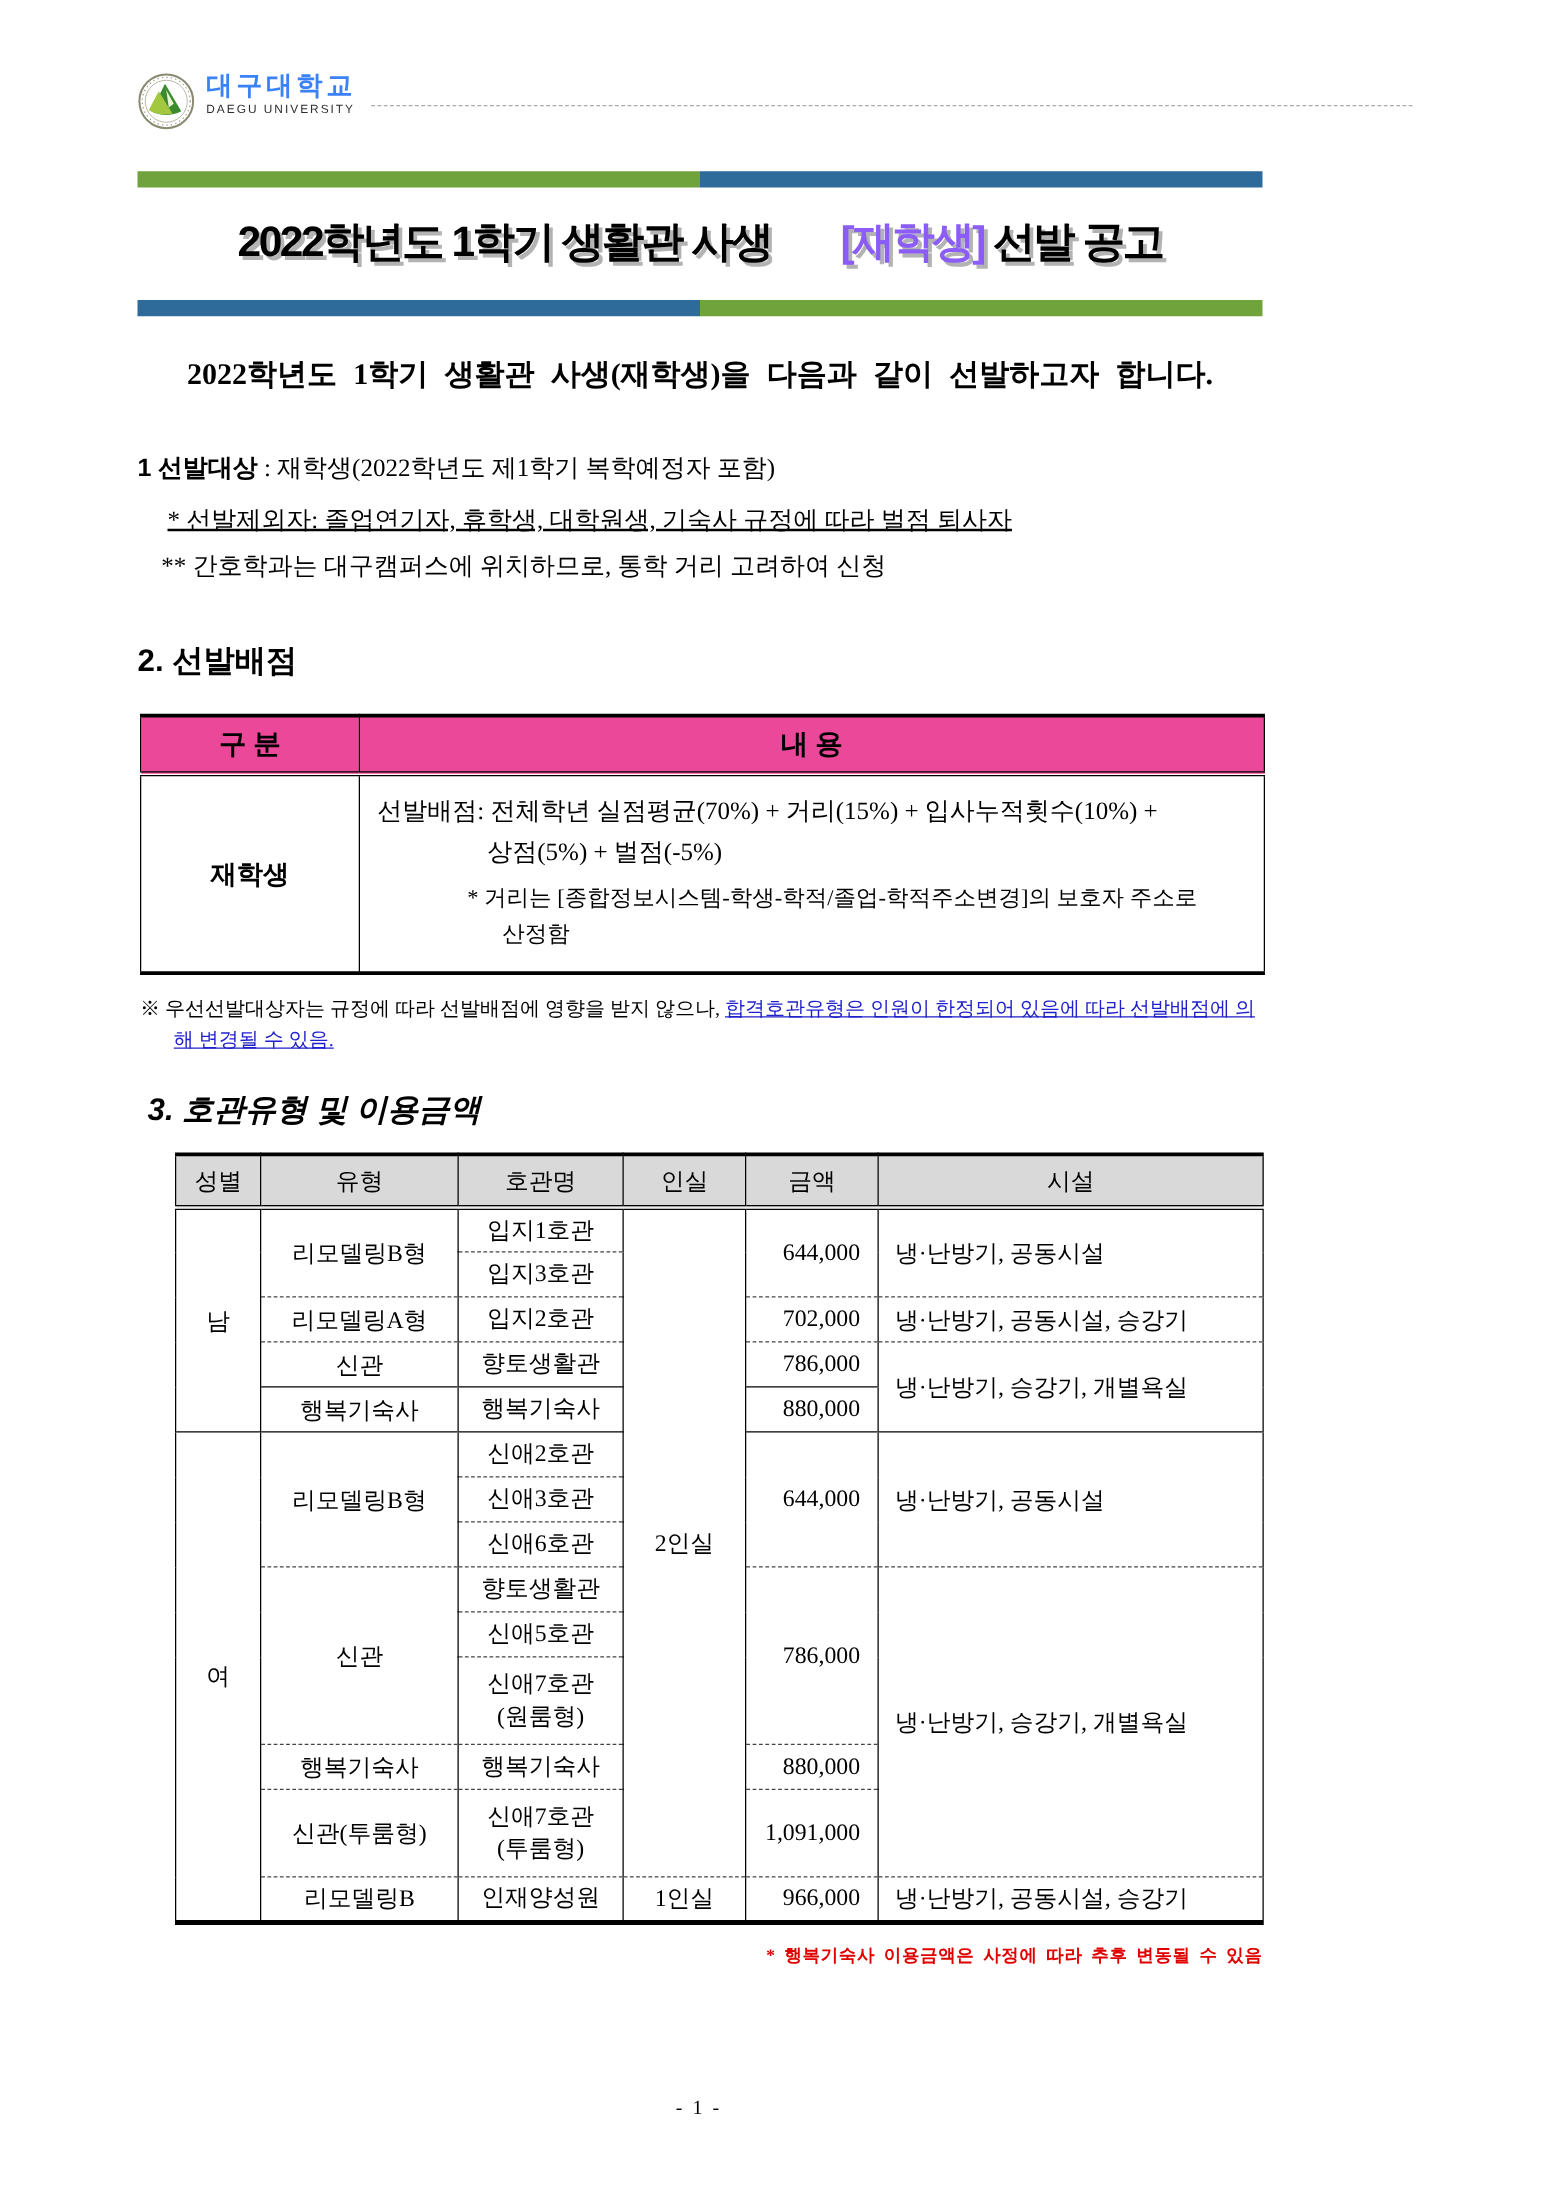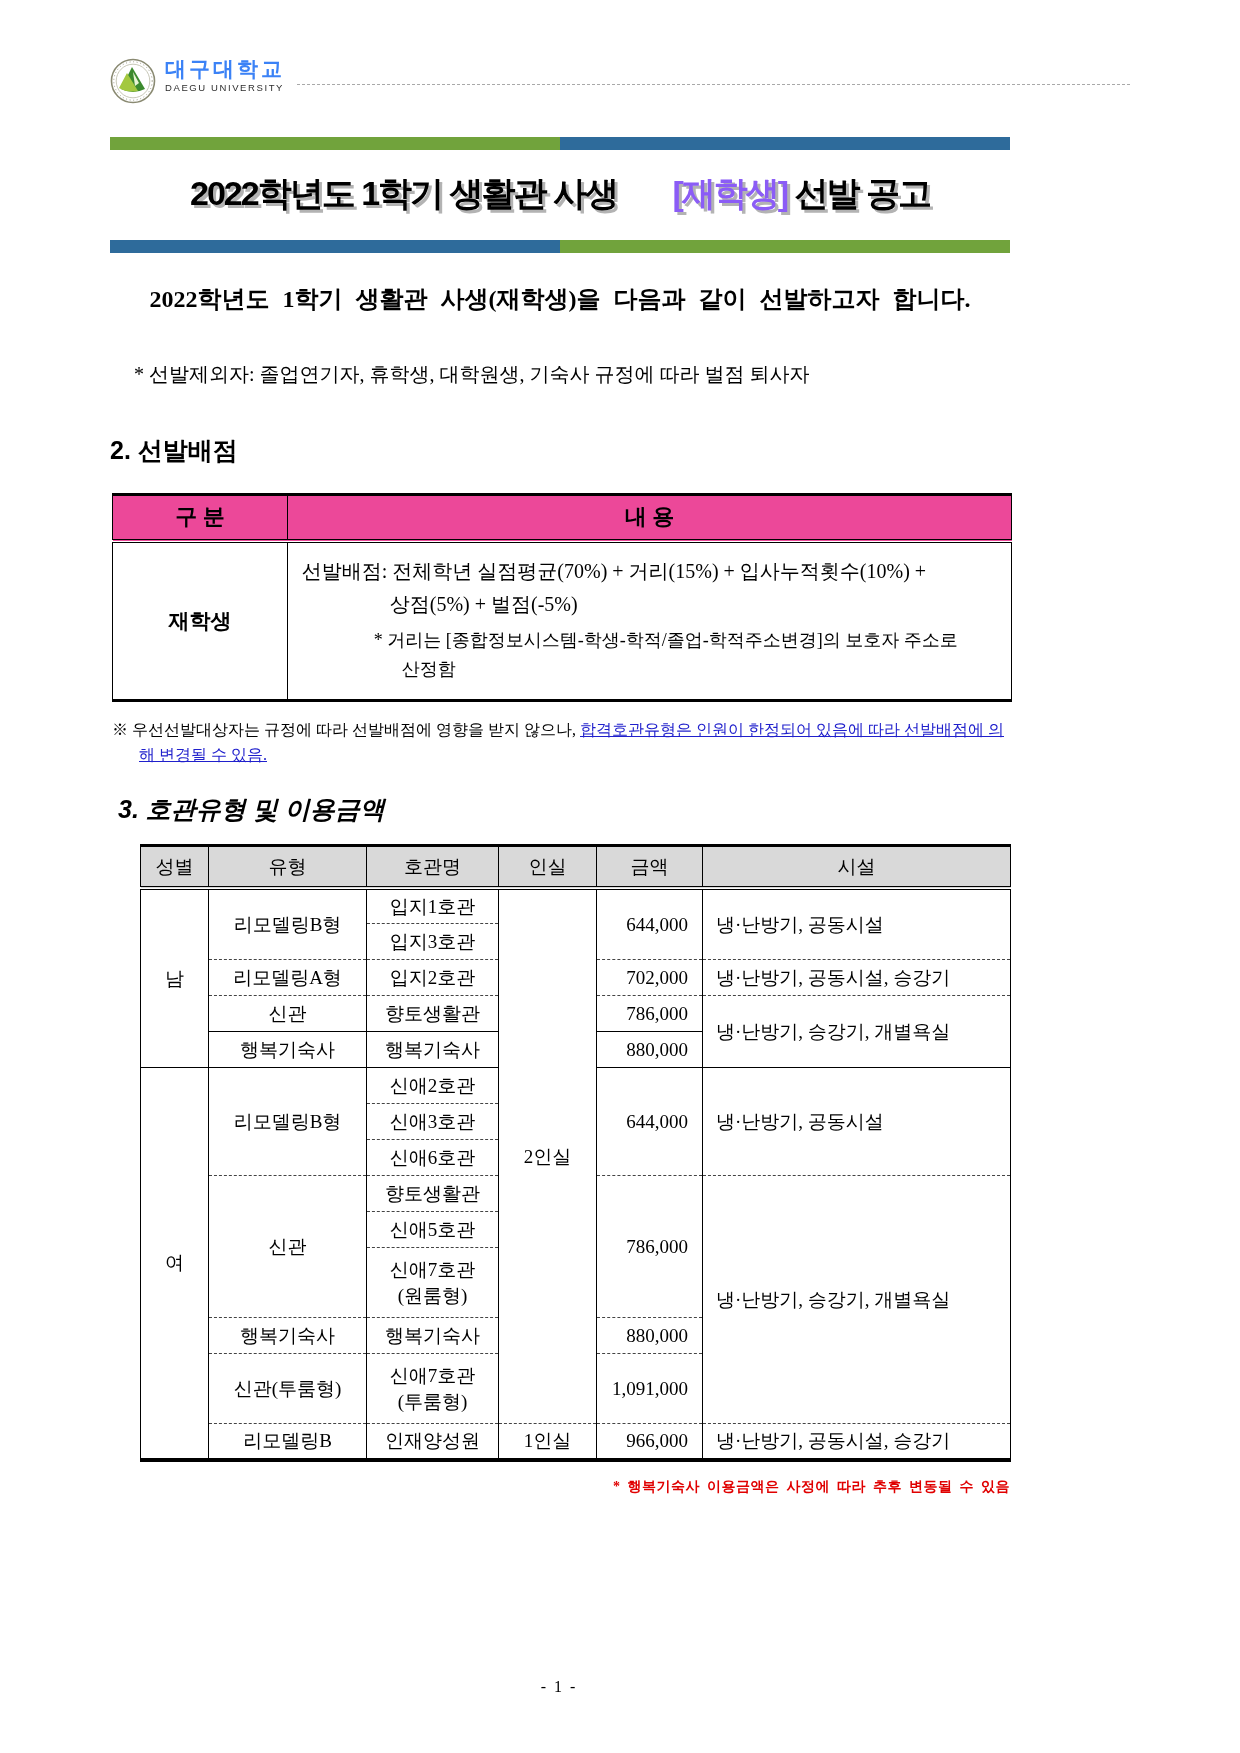--- a/index.html
+++ b/index.html
@@ -27,21 +27,21 @@
     font-size:34px; letter-spacing:-2px; color:#000;
     text-shadow:3px 3px 0 #b3b3b3;
   }
   .banner-title .hl { color:#8b5cf6;margin-left:48px; }
 
   .intro { width:900px; margin:30px 0 0 110px; text-align:center; font-size:24px; font-weight:bold; word-spacing:7px; }
 
   .section1 { width:900px; margin:46px 0 0 110px; }
   .s1-line { font-size:20px; }
   .s1-head { font-family:"Liberation Sans","DejaVu Sans",sans-serif; font-weight:bold; font-size:20px; }
-  .s1-note1 { margin:14px 0 0 24px; font-size:20px; }
+  .s1-note1 { margin:14px 0 0 24px; font-size:20px;text-decoration:underline; }
   .s1-note2 { margin:10px 0 0 19px; font-size:20px; }
 
   .sec-heading { font-family:"Liberation Sans","DejaVu Sans",sans-serif; font-weight:bold; font-size:25px; }
   .s2-heading { margin:46px 0 0 110px; }
   .s3-heading { margin:26px 0 0 118px;font-style:italic; }
 
   table { border-collapse:collapse; }
   .t2 { width:900px; margin:26px 0 0 112px; border:1px solid #000; border-top:3px solid #000; border-bottom:3px solid #000; }
   .t2 th { background:#ec4899; height:46px; font-size:22px; font-weight:bold; border-bottom:4px double #000; border-left:1px solid #000; border-right:1px solid #000; }
   .t2 td { border-left:1px solid #000; border-right:1px solid #000; vertical-align:middle; }
@@ -99,21 +99,26 @@
   </div>
   <div class="bar">
     <span class="seg seg-blue"></span>
     <span class="seg seg-green"></span>
   </div>
 </div>
 
 <div class="intro">2022학년도 1학기 생활관 사생(재학생)을 다음과 같이 선발하고자 합니다.</div>
 
 <div class="section1">
+  <div class="s1-line">
+    <span class="s1-head">1</span>
+    <span class="s1-head">선발대상</span><span> : </span><span>재학생(2022학년도 제1학기 복학예정자 포함)</span>
+  </div>
   <div class="s1-note1">* 선발제외자: 졸업연기자, 휴학생, 대학원생, 기숙사 규정에 따라 벌점 퇴사자</div>
+  <div class="s1-note2">** 간호학과는 대구캠퍼스에 위치하므로, 통학 거리 고려하여 신청</div>
 </div>
 
 <div class="sec-heading s2-heading">2. 선발배점</div>
 
 <table class="t2">
   <colgroup>
       <col style="width:175px">
       <col style="width:725px">
     </colgroup>
   <thead>

